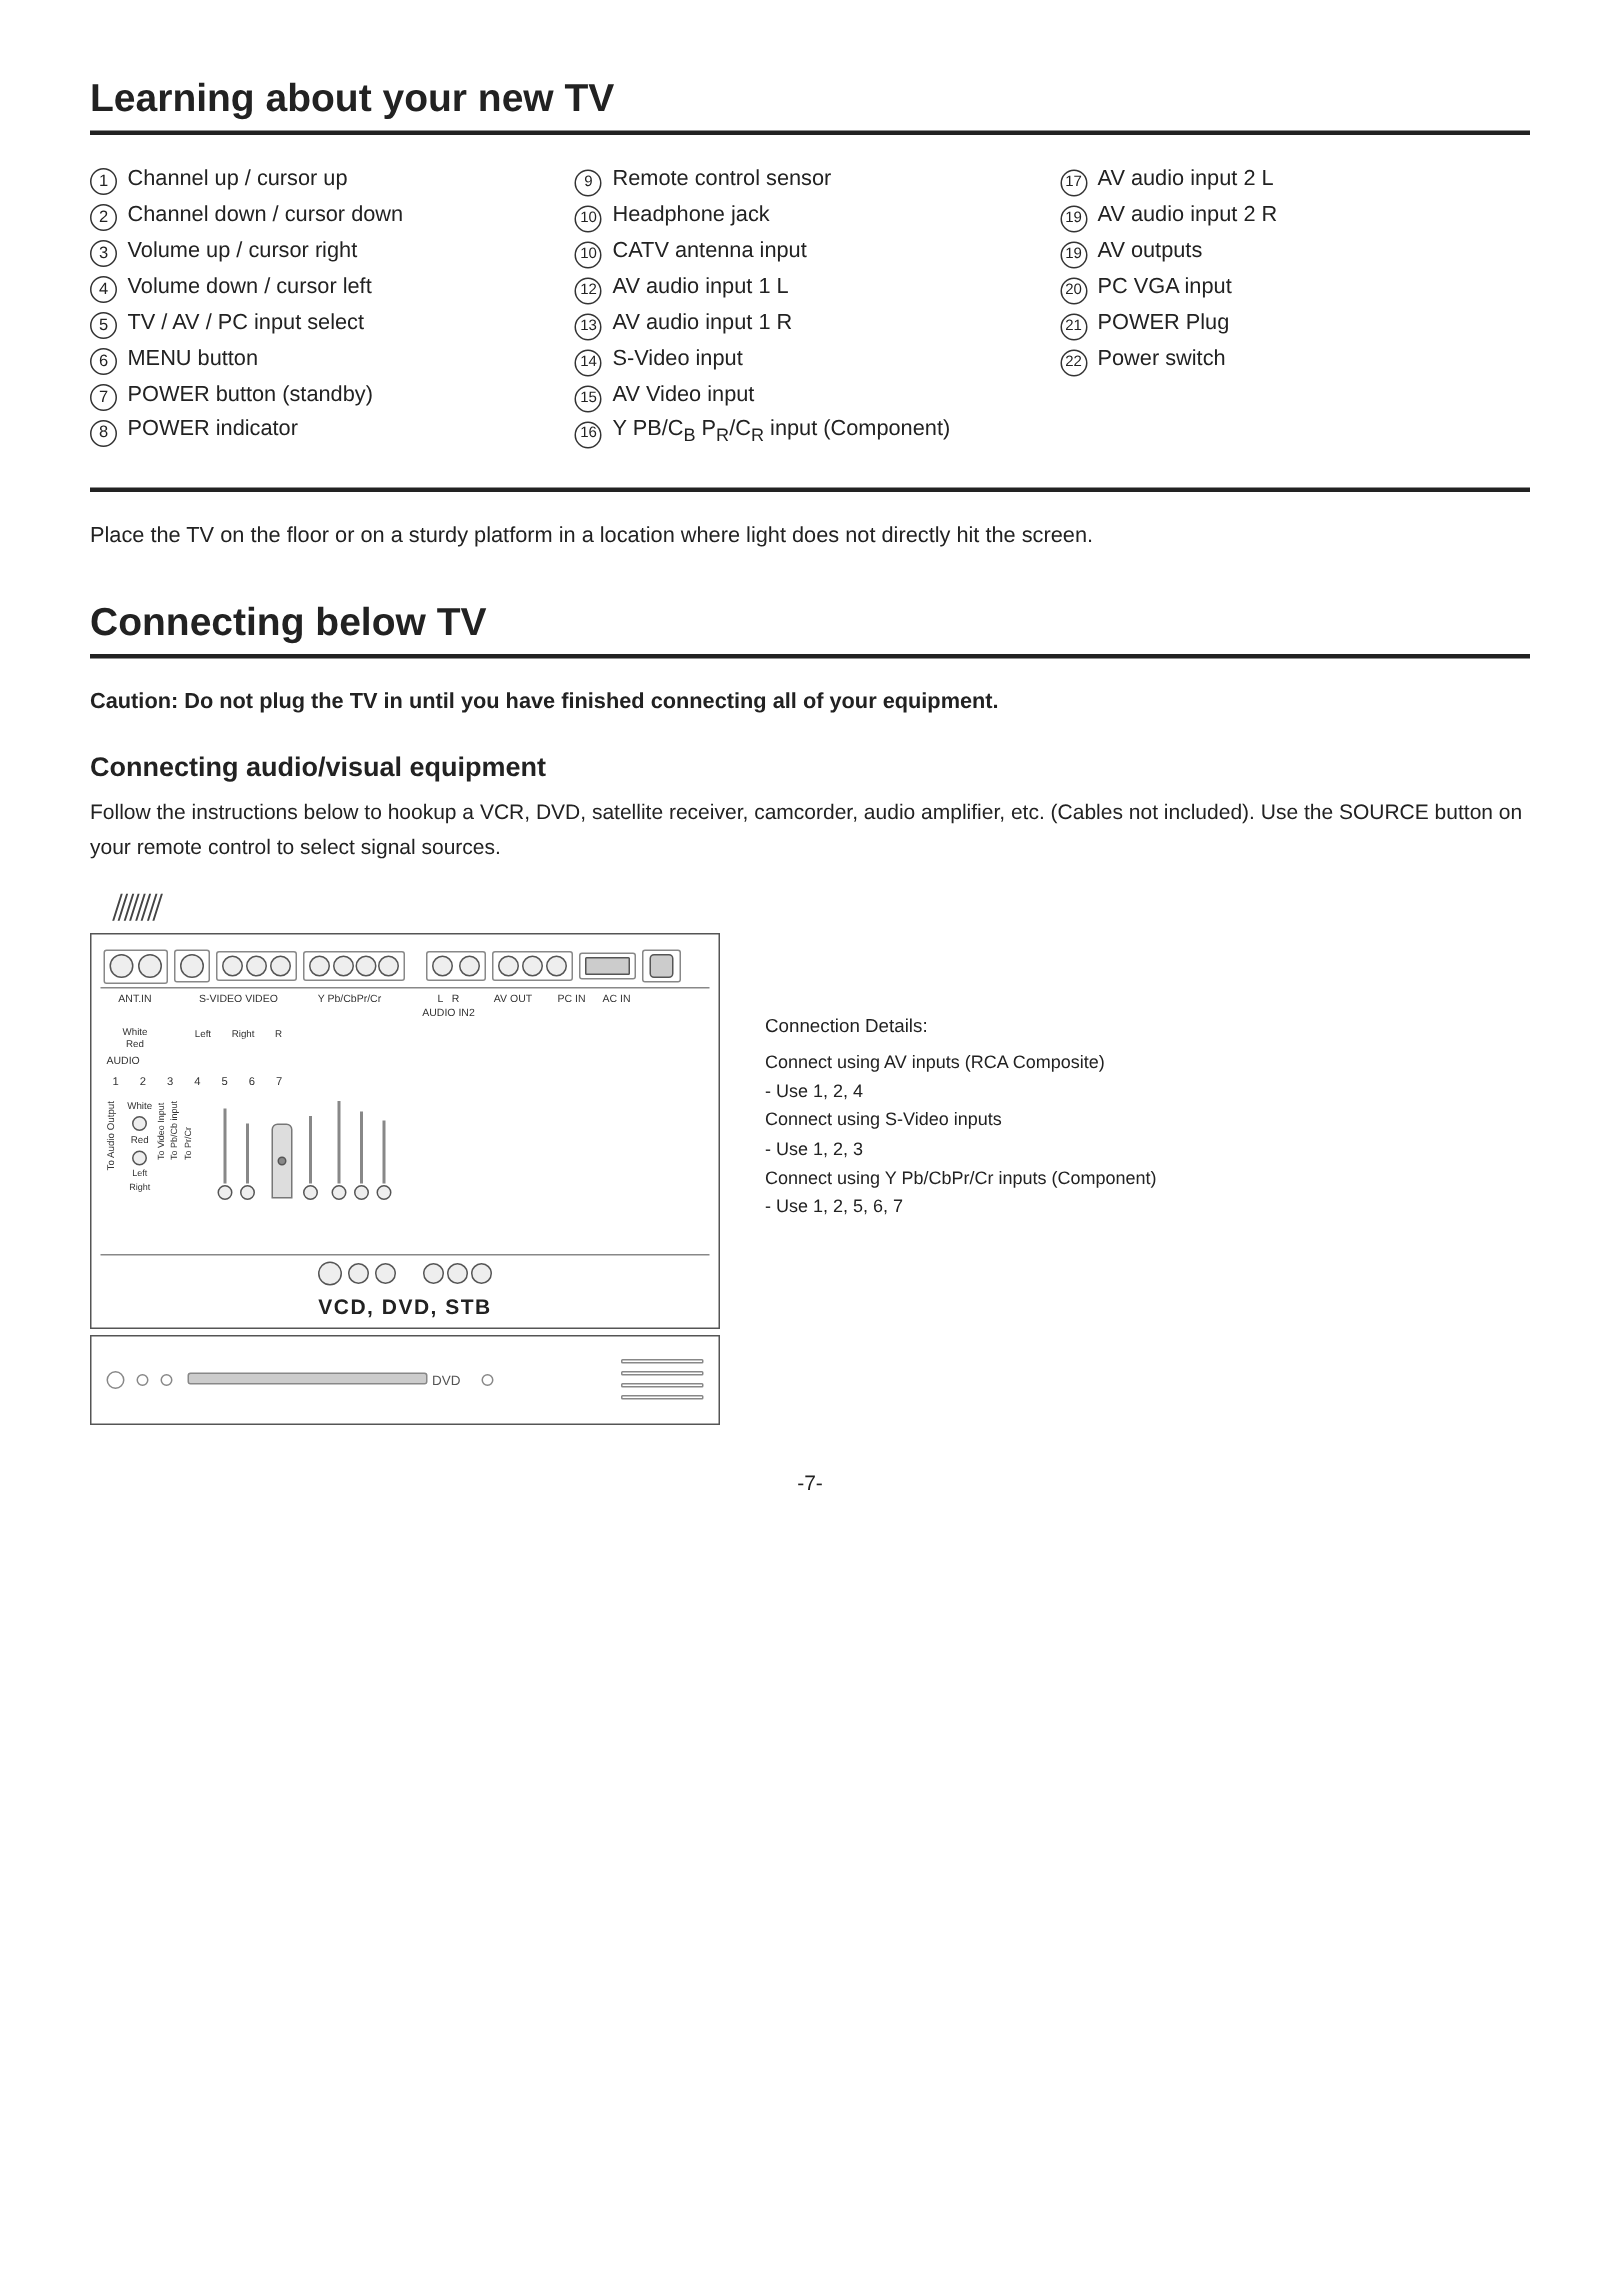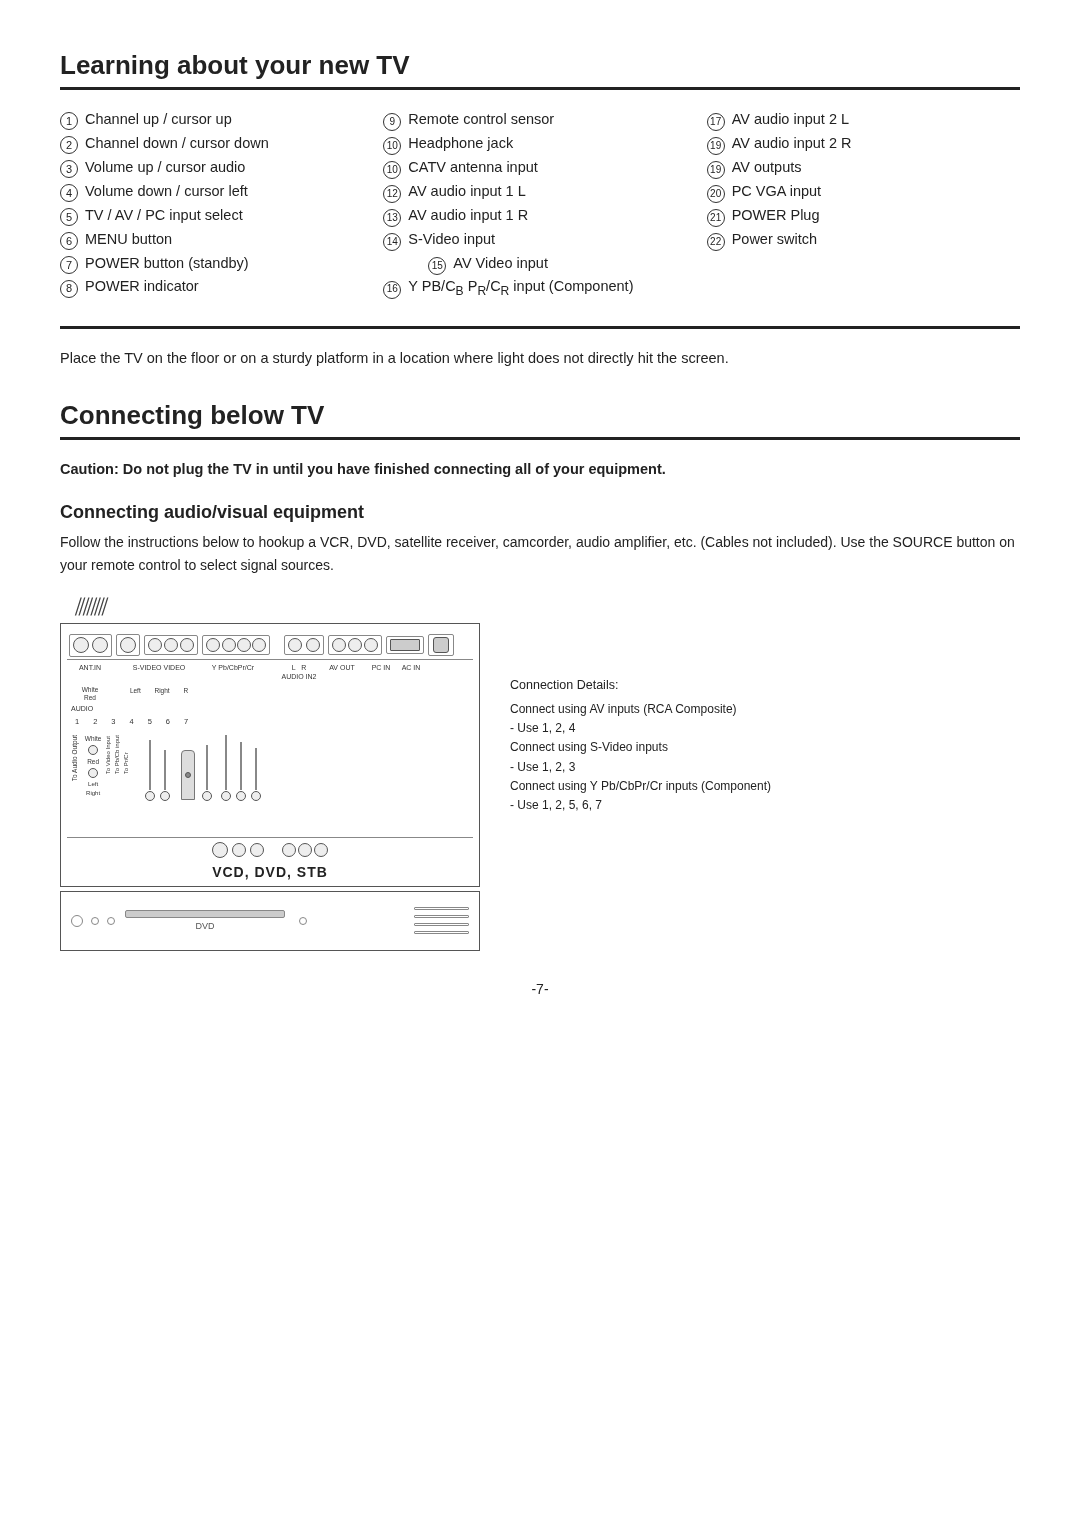--- a/index.html
+++ b/index.html
@@ -224,21 +224,21 @@
         <div class="list-item">
           <span class="circle-num">1</span>
           <span>Channel up / cursor up</span>
         </div>
         <div class="list-item">
           <span class="circle-num">2</span>
           <span>Channel down / cursor down</span>
         </div>
         <div class="list-item">
           <span class="circle-num">3</span>
-          <span>Volume up / cursor audio</span>
+          <span>Volume up / cursor right</span>
         </div>
         <div class="list-item">
           <span class="circle-num">4</span>
           <span>Volume down / cursor left</span>
         </div>
         <div class="list-item">
           <span class="circle-num">5</span>
           <span>TV / AV / PC input select</span>
         </div>
         <div class="list-item">
@@ -274,21 +274,21 @@
         </div>
         <div class="list-item">
           <span class="circle-num" style="font-size:10px;">13</span>
           <span>AV audio input  1 R</span>
         </div>
         <div class="list-item">
           <span class="circle-num" style="font-size:10px;">14</span>
           <span>S-Video input</span>
         </div>
         <div class="list-item">
-          <span class="circle-num" style="font-size:10px;margin-left:45px;">15</span>
+          <span class="circle-num" style="font-size:10px;">15</span>
           <span>AV Video input</span>
         </div>
         <div class="list-item">
           <span class="circle-num" style="font-size:10px;">16</span>
           <span>Y PB/C<sub>B</sub> P<sub>R</sub>/C<sub>R</sub> input (Component)</span>
         </div>
       </div>
 
       <div>
         <div class="list-item">
@@ -511,21 +511,21 @@
             <div class="vcd-label">VCD, DVD, STB</div>
 
           </div>
 
           <div class="dvd-player-box">
             <div style="display:flex; gap:8px; align-items:center;">
               <div style="width:12px;height:12px;border-radius:50%;border:1.5px solid #888;"></div>
               <div style="width:8px;height:8px;border-radius:50%;border:1px solid #888;"></div>
               <div style="width:8px;height:8px;border-radius:50%;border:1px solid #888;"></div>
             </div>
-            <div style="display:flex;flex-direction:column;align-items:center;gap:3px;">
+            <div style="display:flex;flex-direction:row;align-items:flex-start;gap:3px;">
               <div class="dvd-slot"></div>
               <div style="font-size:9px;color:#555;">DVD</div>
             </div>
             <div style="width:8px;height:8px;border-radius:50%;border:1px solid #888;margin-left:4px;"></div>
             <div class="dvd-lines">
               <div class="dvd-line"></div>
               <div class="dvd-line"></div>
               <div class="dvd-line"></div>
               <div class="dvd-line"></div>
             </div>

